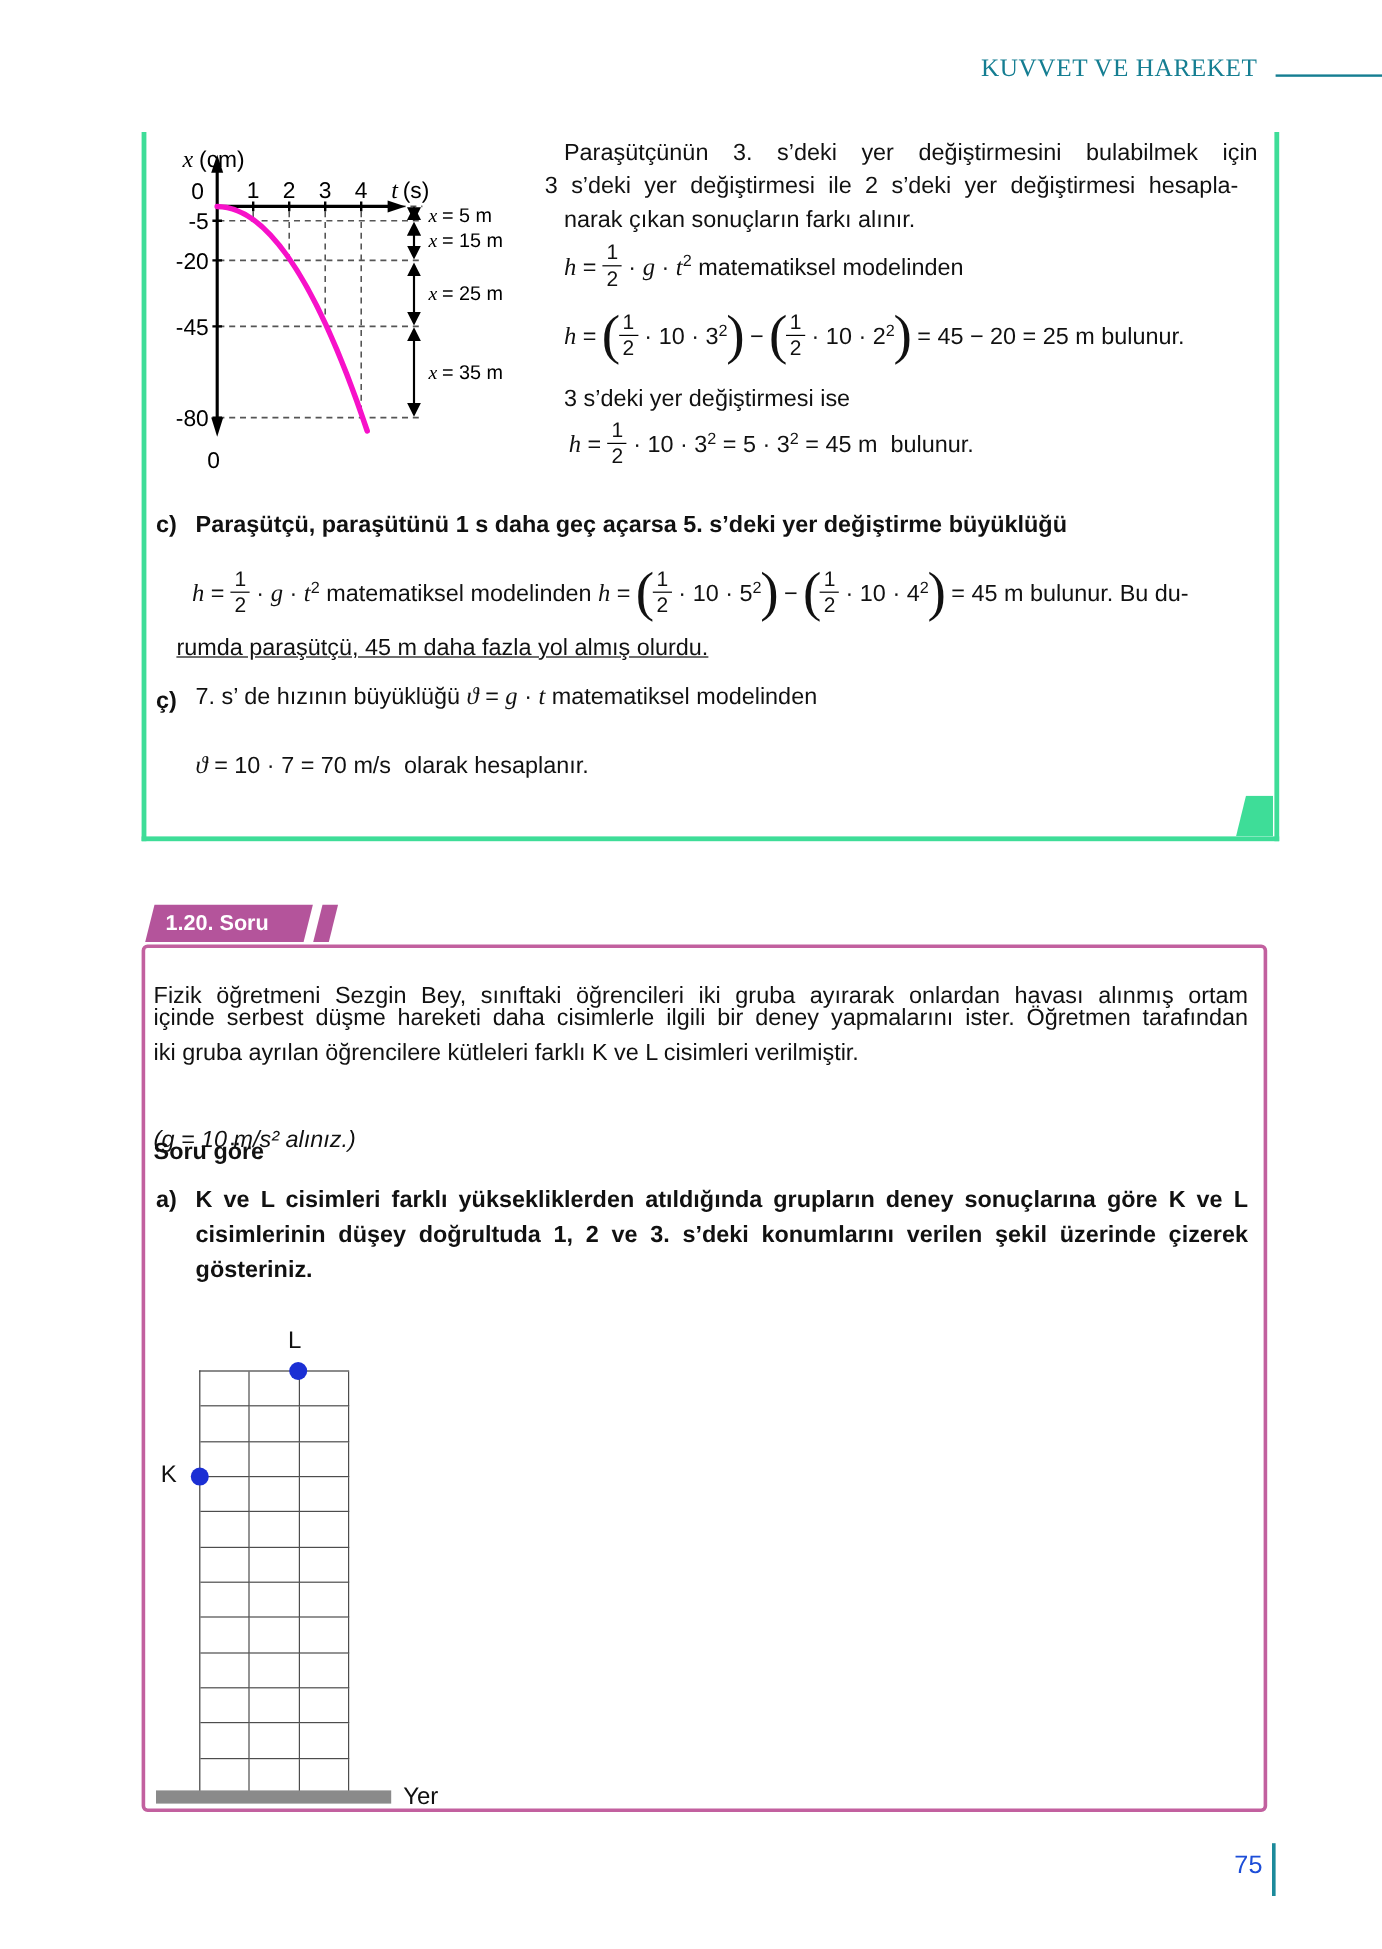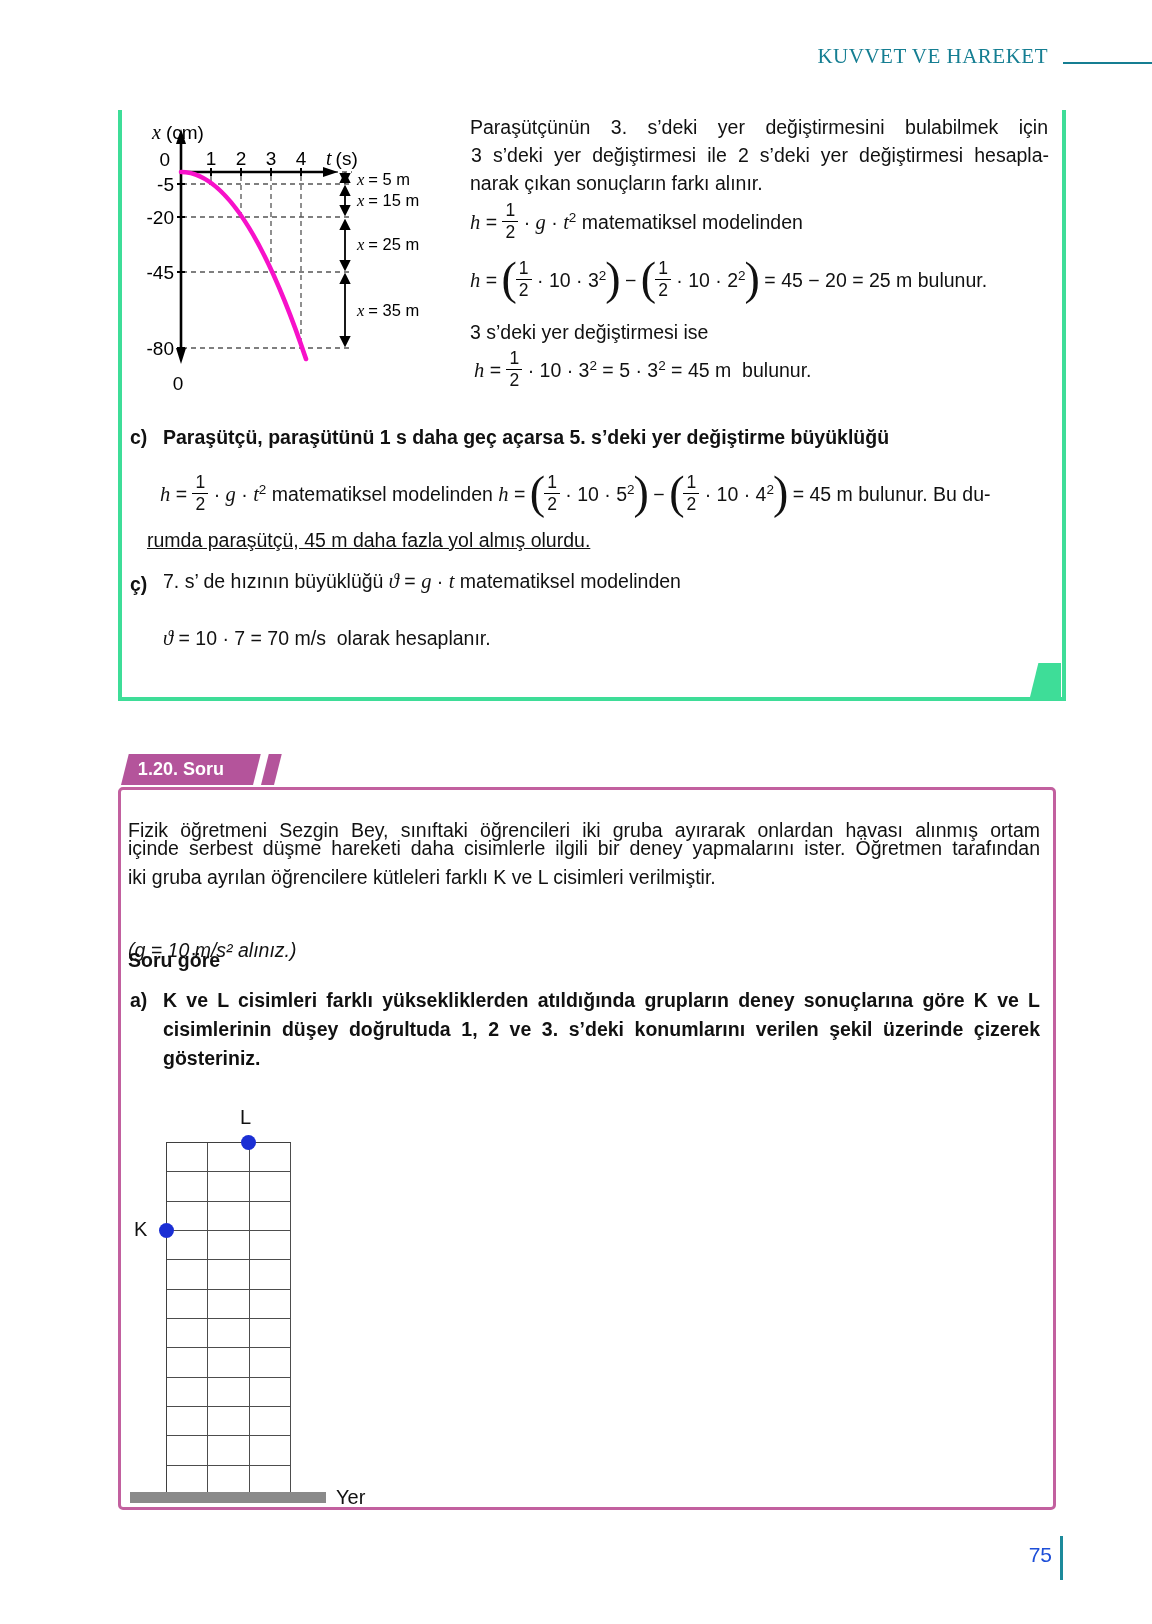--- a/index.html
+++ b/index.html
@@ -131,21 +131,21 @@
     <text x="46" y="176" text-anchor="end" class="svg-num">-45</text>
     <text x="46" y="252" text-anchor="end" class="svg-num">-80</text>
     <text x="50" y="287" text-anchor="middle" class="svg-num">0</text>
     <text x="229" y="82"><tspan class="svg-seg-mi">x</tspan><tspan class="svg-seg" dx="4">= 5 m</tspan></text>
     <text x="229" y="103"><tspan class="svg-seg-mi">x</tspan><tspan class="svg-seg" dx="4">= 15 m</tspan></text>
     <text x="229" y="147"><tspan class="svg-seg-mi">x</tspan><tspan class="svg-seg" dx="4">= 25 m</tspan></text>
     <text x="229" y="213"><tspan class="svg-seg-mi">x</tspan><tspan class="svg-seg" dx="4">= 35 m</tspan></text>
   </svg>
 
   <div class="tx jline" style="left:470px;top:113px;width:578px;">Paraşütçünün 3. s’deki yer değiştirmesini bulabilmek için</div>
-  <div class="tx jline" style="left:471px;top:141px;width:578px;">3 s’deki yer değiştirmesi ile 2 s’deki yer değiştirmesi hesapla-</div>
+  <div class="tx jline" style="left:454px;top:141px;width:578px;">3 s’deki yer değiştirmesi ile 2 s’deki yer değiştirmesi hesapla-</div>
   <div class="tx" style="left:470px;top:169px;width:578px;">narak çıkan sonuçların farkı alınır.</div>
 
   <div class="formula" style="left:470px;top:203px;"><span class="mi">h</span><span class="mr"> = </span><span class="frac"><span class="num">1</span><span class="den">2</span></span><span class="mr"> · </span><span class="mi">g</span><span class="mr"> · </span><span class="mi">t</span><span class="msup">2</span><span class="mr"> matematiksel modelinden</span></div>
   <div class="formula" style="left:470px;top:261px;"><span class="mi">h</span><span class="mr"> = </span><span class="bparen">(</span><span class="frac"><span class="num">1</span><span class="den">2</span></span><span class="mr"> · 10 · 3</span><span class="msup">2</span><span class="bparen">)</span><span class="mr"> − </span><span class="bparen">(</span><span class="frac"><span class="num">1</span><span class="den">2</span></span><span class="mr"> · 10 · 2</span><span class="msup">2</span><span class="bparen">)</span><span class="mr"> = 45 − 20 = 25 m bulunur.</span></div>
   <div class="tx" style="left:470px;top:318px;width:578px;">3 s’deki yer değiştirmesi ise</div>
   <div class="formula" style="left:474px;top:351px;"><span class="mi">h</span><span class="mr"> = </span><span class="frac"><span class="num">1</span><span class="den">2</span></span><span class="mr"> · 10 · 3</span><span class="msup">2</span><span class="mr"> = 5 · 3</span><span class="msup">2</span><span class="mr"> = 45 m  bulunur.</span></div>
 
   <div class="tx bold" style="left:130px;top:423px;">c)</div>
   <div class="tx" style="left:163px;top:423px;width:885px;font-weight:bold;">Paraşütçü, paraşütünü 1 s daha geç açarsa 5. s’deki yer değiştirme büyüklüğü</div>
   <div class="formula" style="left:160px;top:475px;"><span class="mi">h</span><span class="mr"> = </span><span class="frac"><span class="num">1</span><span class="den">2</span></span><span class="mr"> · </span><span class="mi">g</span><span class="mr"> · </span><span class="mi">t</span><span class="msup">2</span><span class="mr"> matematiksel modelinden </span><span class="mi">h</span><span class="mr"> = </span><span class="bparen">(</span><span class="frac"><span class="num">1</span><span class="den">2</span></span><span class="mr"> · 10 · 5</span><span class="msup">2</span><span class="bparen">)</span><span class="mr"> − </span><span class="bparen">(</span><span class="frac"><span class="num">1</span><span class="den">2</span></span><span class="mr"> · 10 · 4</span><span class="msup">2</span><span class="bparen">)</span><span class="mr"> = 45 m bulunur. Bu du-</span></div>

